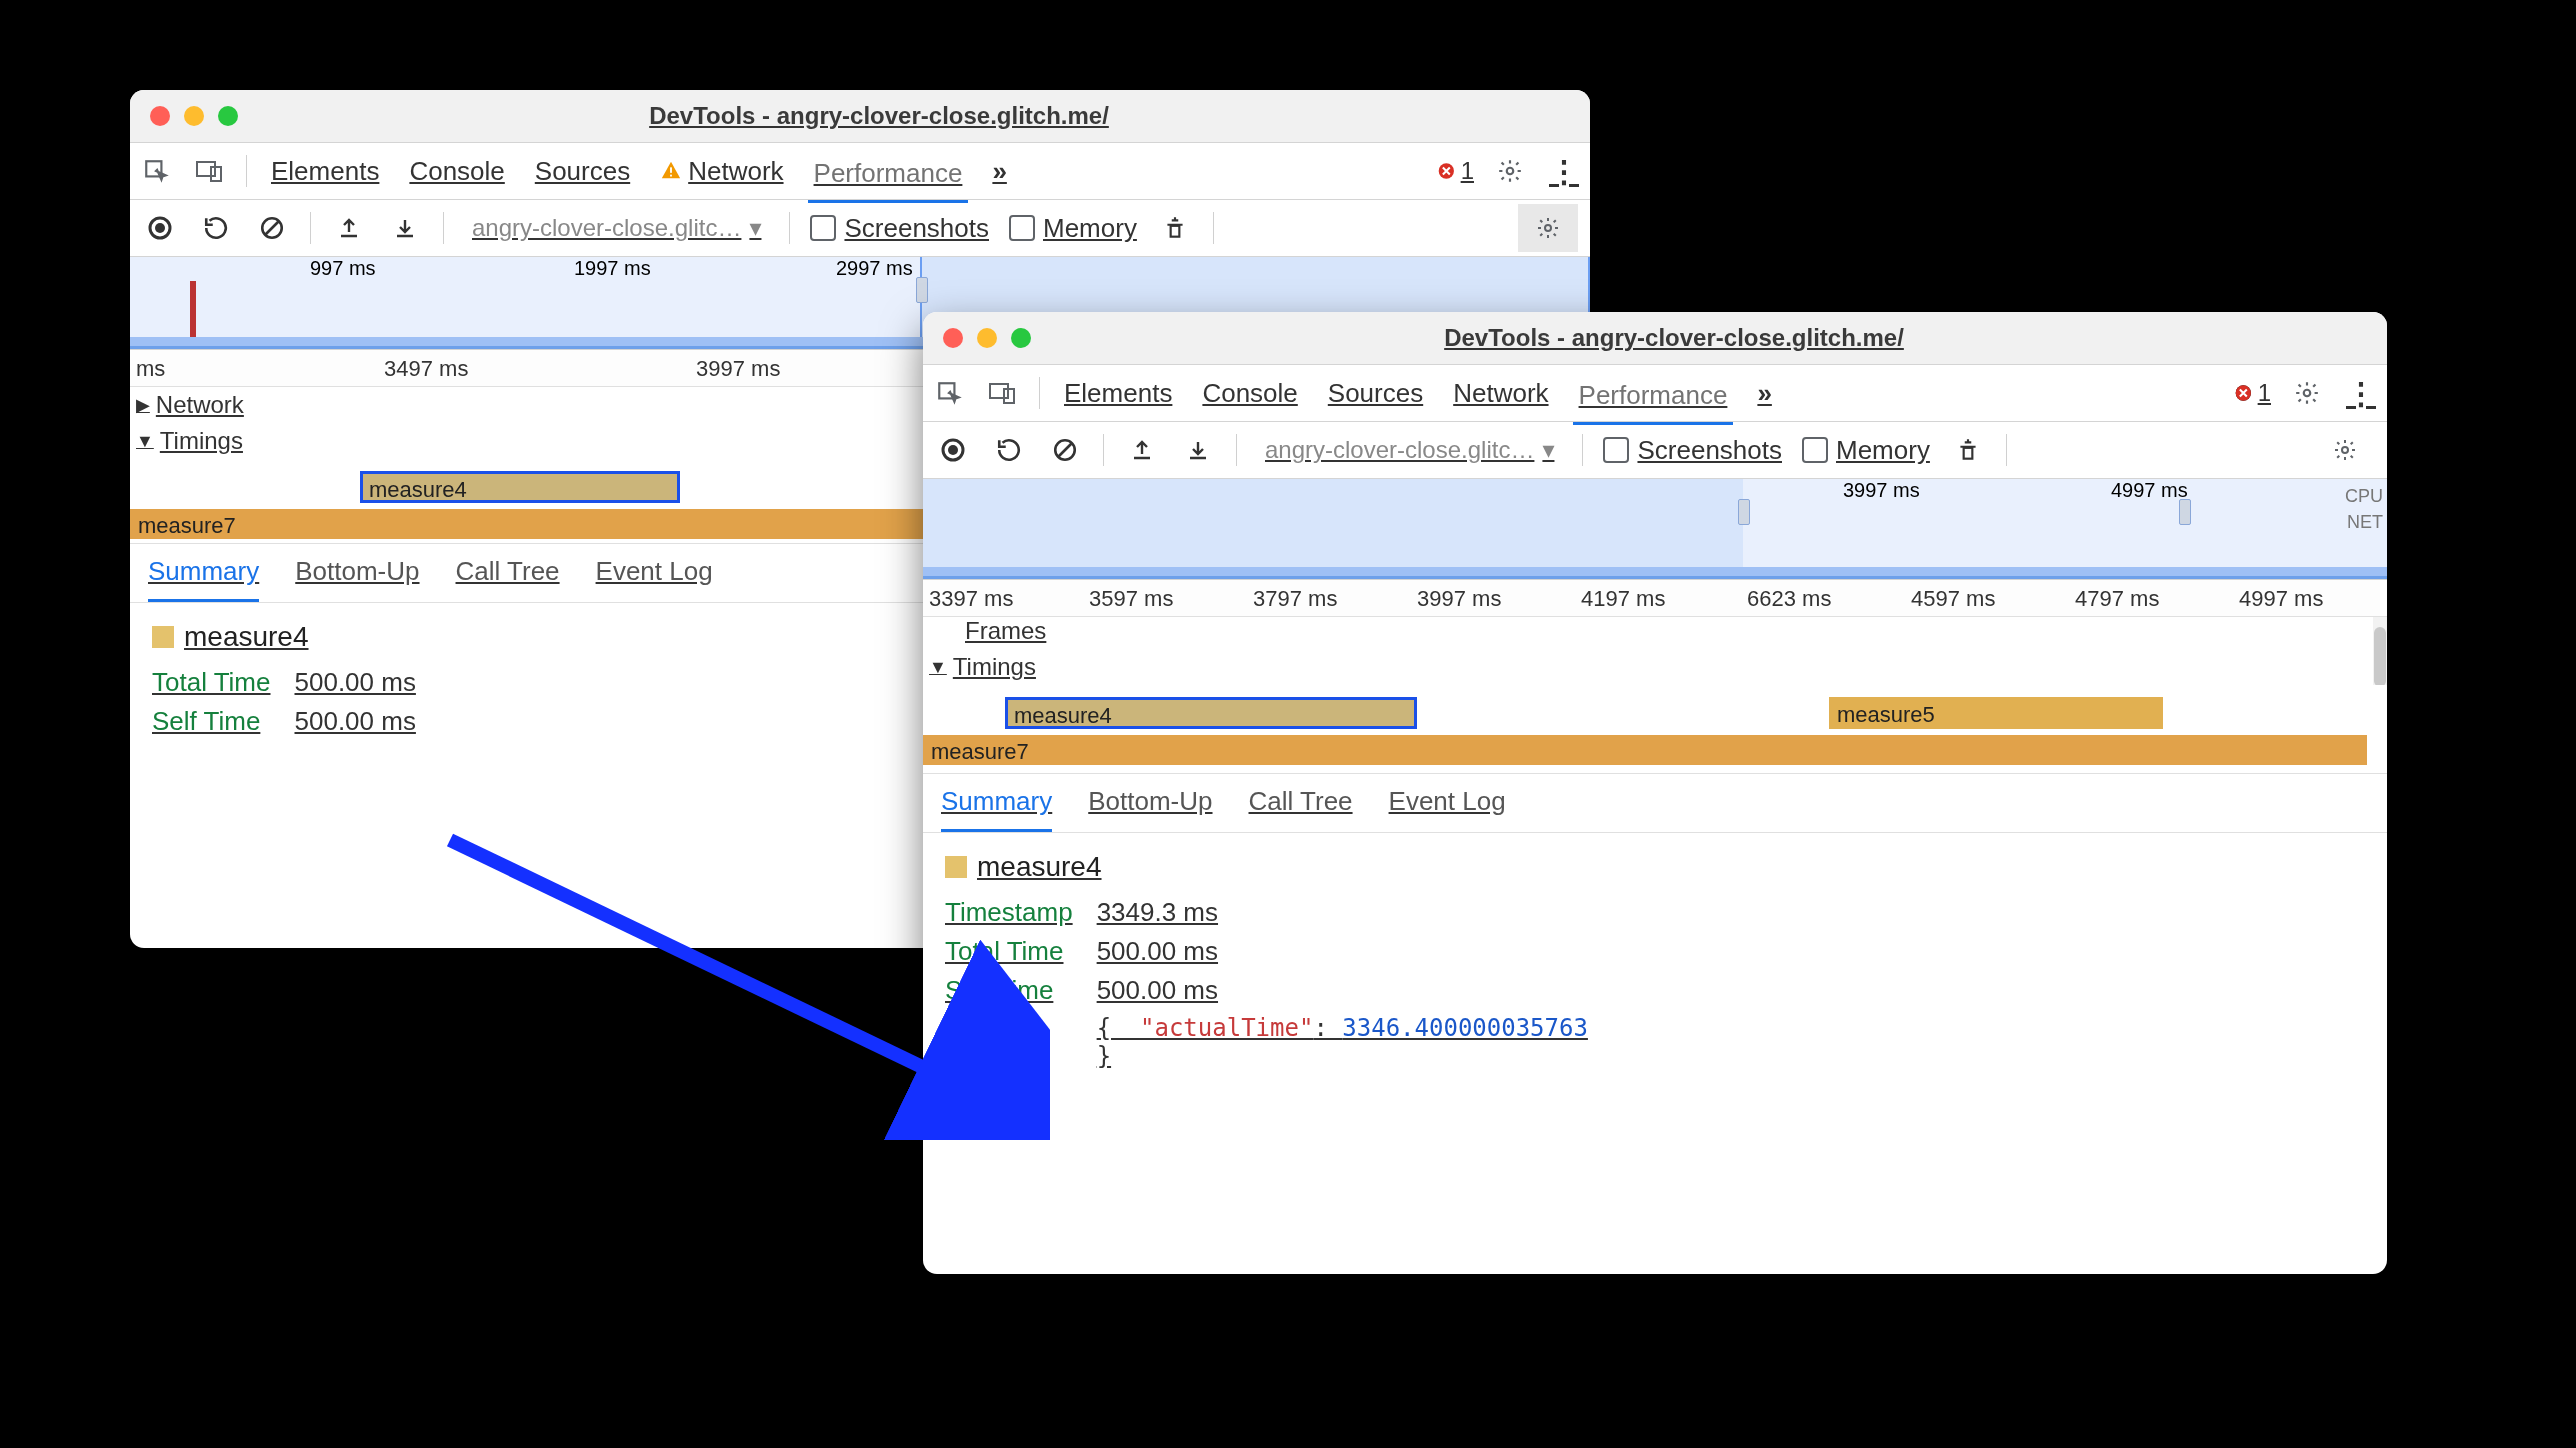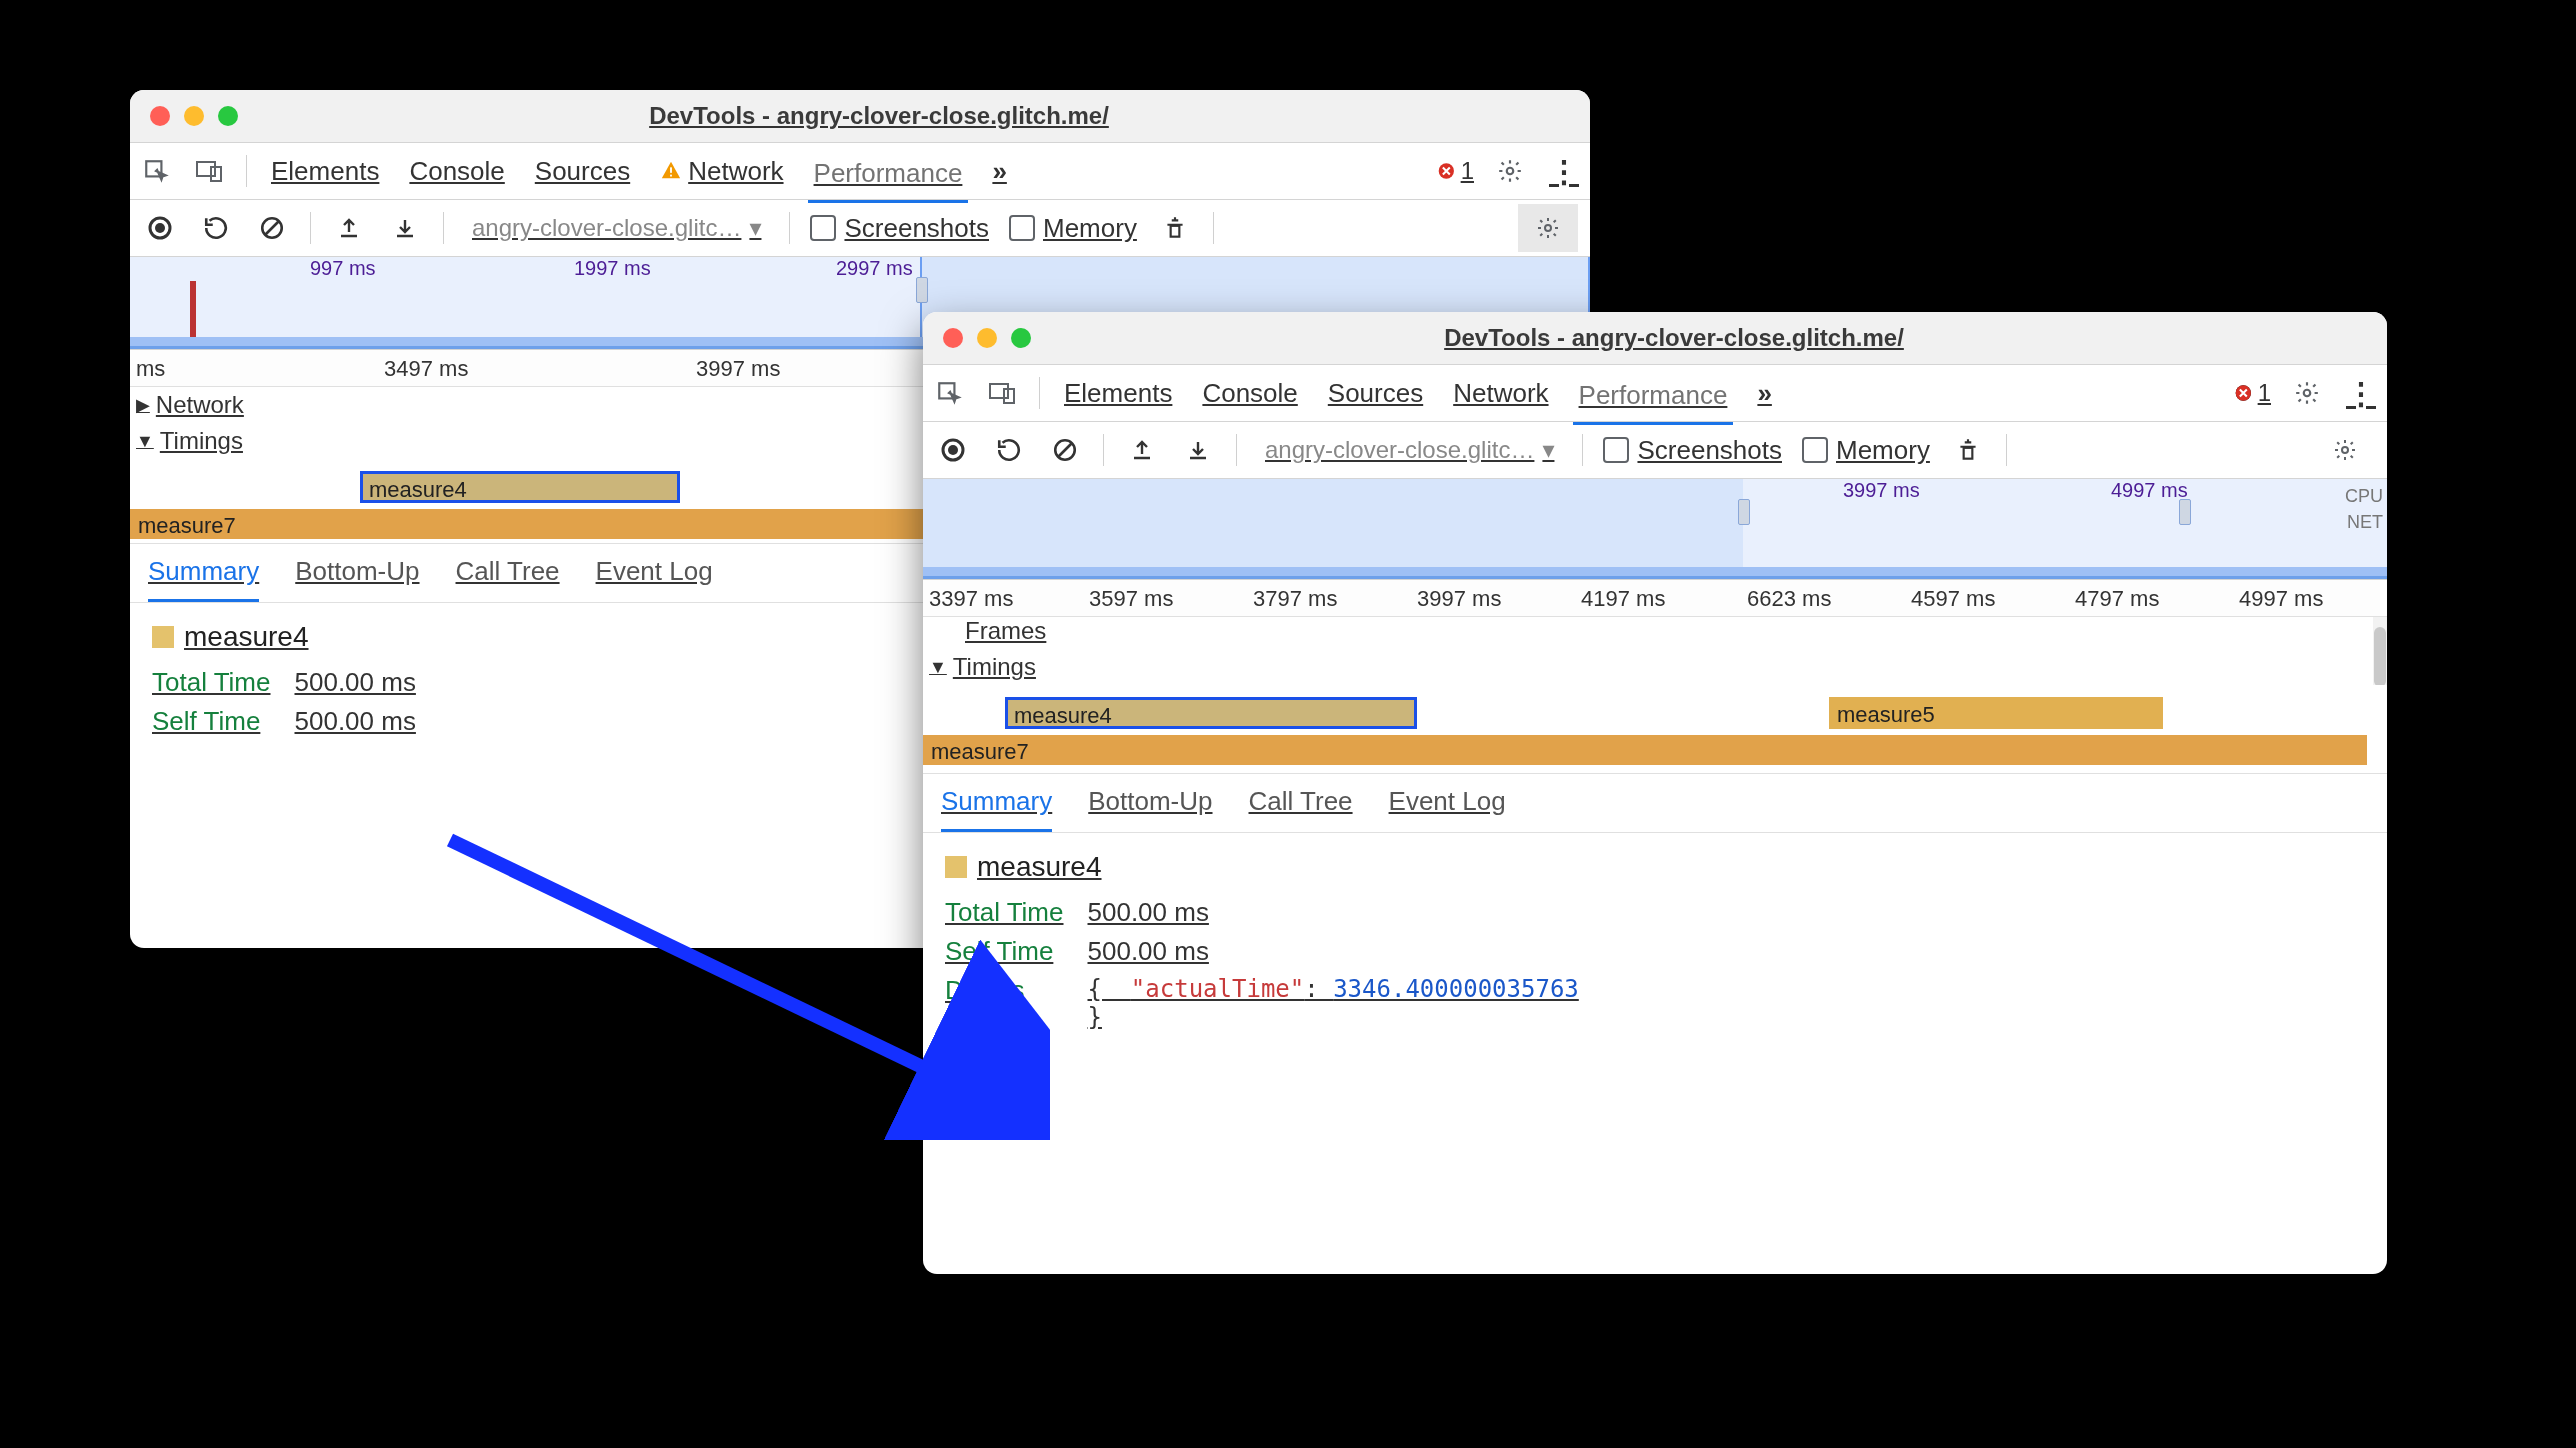--- a/index.html
+++ b/index.html
@@ -82,21 +82,21 @@
   }
   .check { display:flex; align-items:center; gap:8px; font-size:26px; color:#333; }
   .checkbox { width:22px; height:22px; border:2px solid #5f6368; border-radius:4px; }
   .toolbar .right-gear { margin-left:auto; background:#e8e8e8; padding:6px 12px; }
   
   .overview {
     position:relative;
     background:#e9f0fd;
     border-bottom:1px solid #d4d4d4;
   }
-  .ov-ticks { position:absolute; top:0; left:0; right:0; height:26px; display:flex; font-size:20px; color:#4c1d95;}
+  .ov-ticks { position:absolute; top:0; left:0; right:0; height:26px; display:flex; font-size:20px; color:#000000;}
   .ov-tick { position:absolute; top:0; }
   .ov-body { height:100%; }
   .ov-stripe { position:absolute; bottom:2px; height:10px; background:#9fc0f5; left:0; right:0; }
   .ov-net   { position:absolute; bottom:0; height:3px; background:#6ea0ea; left:0; right:0; }
   .ov-labels { position:absolute; right:4px; top:4px; font-size:18px; color:#777; text-align:right; line-height:26px;}
   .ov-sel { position:absolute; top:0; bottom:0; background:#d7e5fb; border-left:2px solid #6b9ef2; border-right:2px solid #6b9ef2;}
   .ov-handle { position:absolute; top:20px; width:10px; height:24px; background:#cfd7e3; border:1px solid #8aa7d8; border-radius:2px;}
   
   .ruler { height:36px; position:relative; background:#fdfdfd; border-bottom:1px solid #e0e0e0; font-size:22px; color:#333; }
   .ruler .rt { position:absolute; top:6px; }
@@ -484,20 +484,24 @@
     <div class="dtab">Event Log</div>
   </div>
 
   <div class="summary">
     <div class="head">
       <span class="swatch"></span>
       <span>measure4</span>
     </div>
     <table>
       <tbody>
+          <tr>
+            <td class="k">Timestamp</td>
+          <td>3349.3 ms</td>
+          </tr>
       <tr>
             <td class="k">Total Time</td>
           <td>500.00 ms</td>
           </tr>
       <tr>
             <td class="k">Self Time</td>
           <td>500.00 ms</td>
           </tr>
       <tr>
         <td class="k">Details</td>

